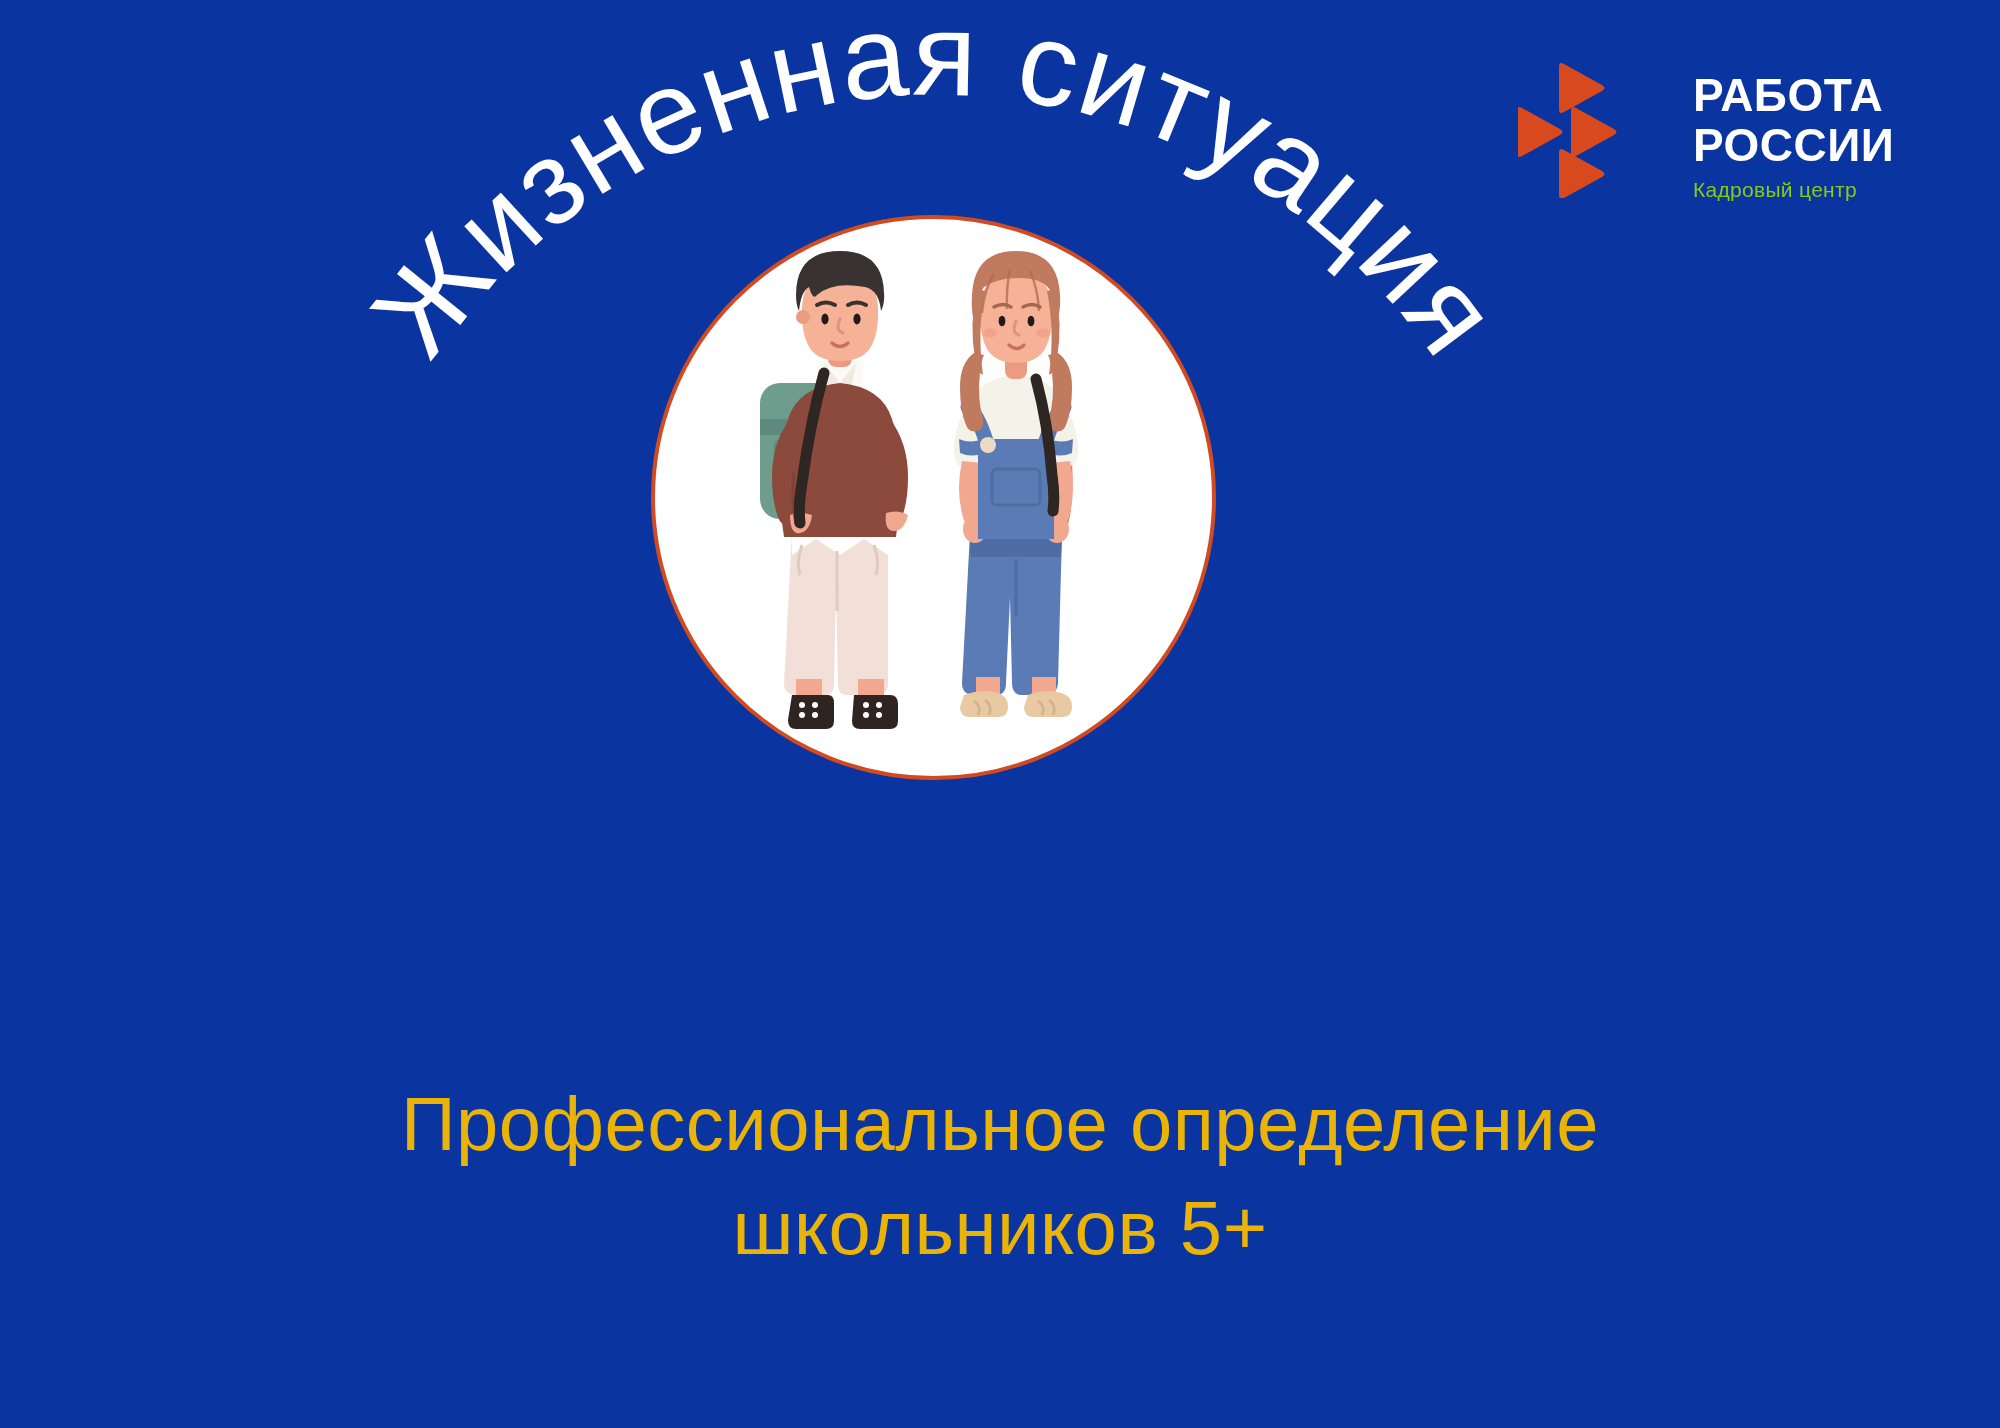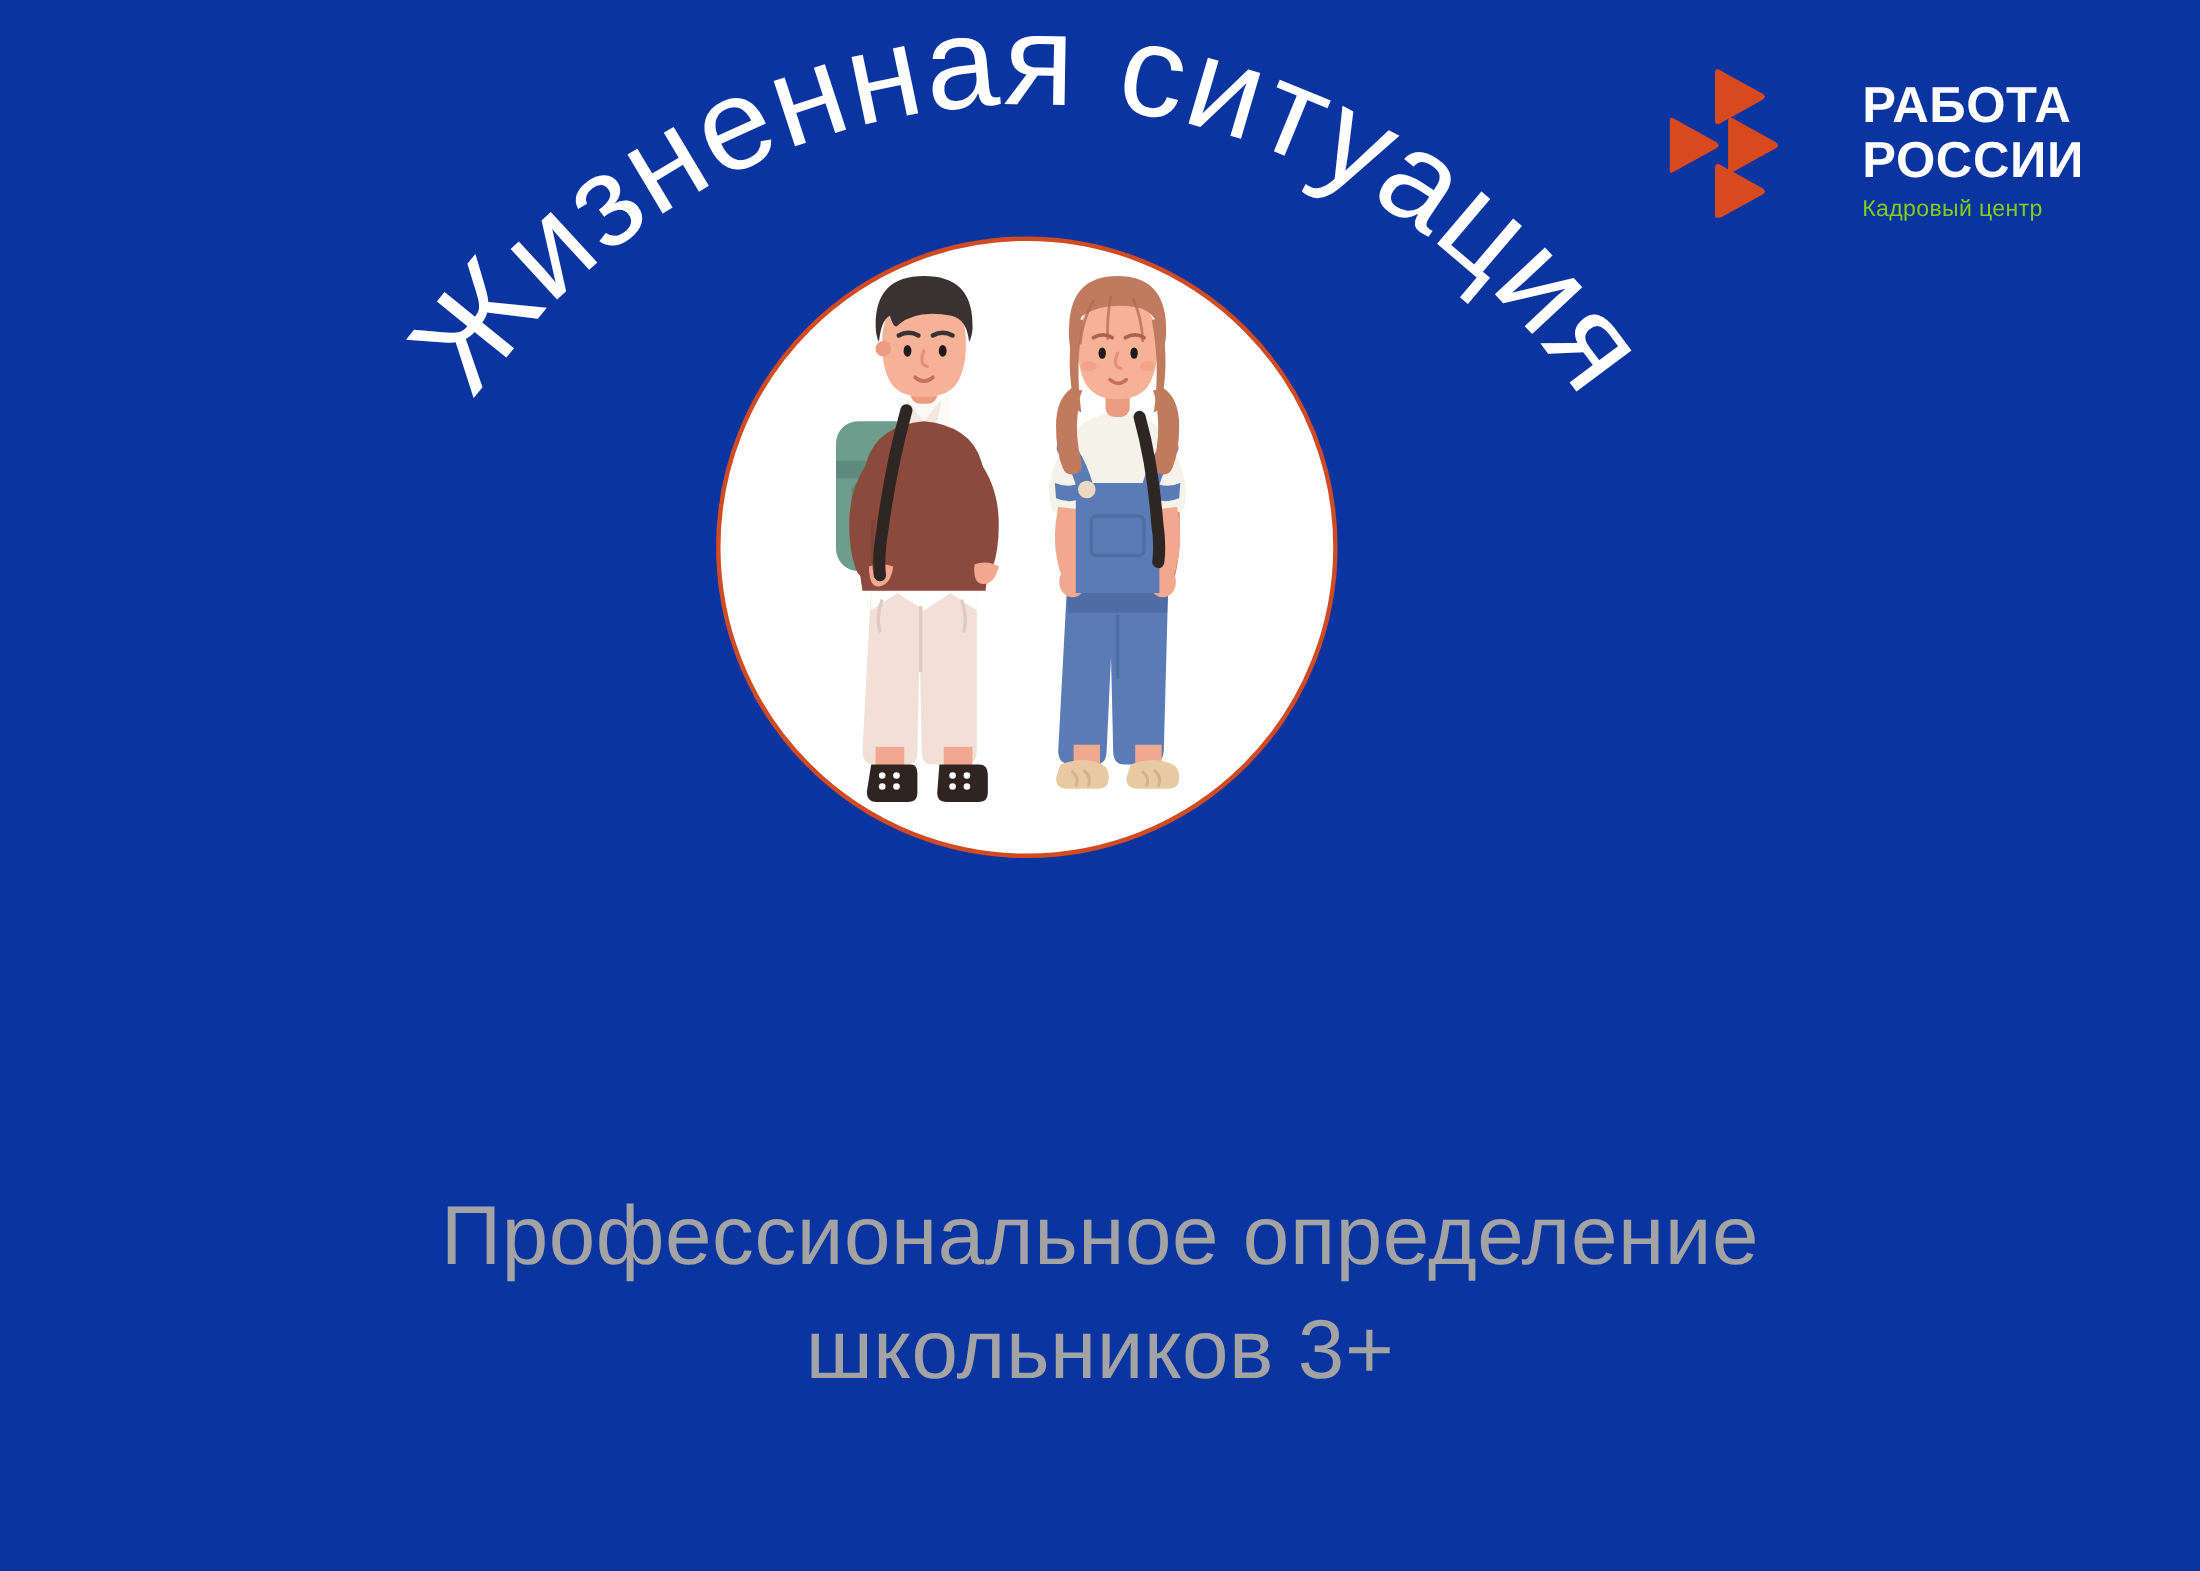--- a/index.html
+++ b/index.html
@@ -89,21 +89,21 @@
     transform: translate(-50%, -50%);
   }
 
   
   .caption {
     position: absolute;
     left: 0;
     top: 1072px;
     width: 2000px;
     text-align: center;
-    color: #a3a3a3;
+    color: #eab308;
   }
   .caption-line {
     font-size: 76px;
     line-height: 104px;
     font-weight: 400;
     letter-spacing: 0.5px;
   }
 </style>
 </head>
 <body>
@@ -291,16 +291,16 @@
         <ellipse cx="316" cy="100" rx="7" ry="4.5" fill="#f2907a" opacity="0.45"></ellipse>
         <ellipse cx="369" cy="100" rx="7" ry="4.5" fill="#f2907a" opacity="0.45"></ellipse>
 
         <path d="M362 146 q12,44 16,96 q3,20 1,36" stroke="#2e2622" stroke-width="11" fill="none" stroke-linecap="round"></path>
       </g>
     </svg>
   </div>
 
   <div class="caption">
     <div class="caption-line">Профессиональное определение</div>
-    <div class="caption-line">школьников 3+</div>
+    <div class="caption-line">школьников 5+</div>
   </div>
 
 </div>
 
 </body></html>

